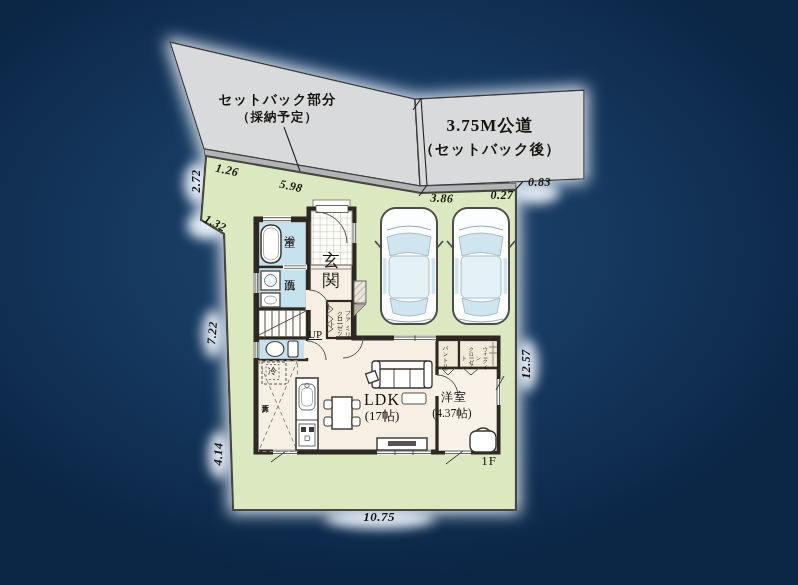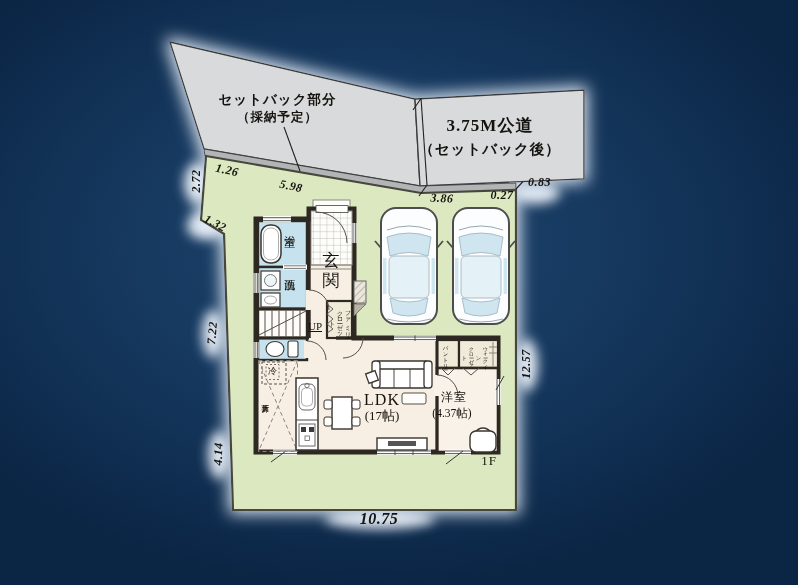--- a/index.html
+++ b/index.html
@@ -236,27 +236,27 @@
 <div class="lbl dim" style="left:210px;top:164px;width:34px;transform:rotate(12deg);">1.26</div>
 <div class="lbl dim" style="left:274px;top:180px;width:34px;transform:rotate(12deg);">5.98</div>
 <div class="lbl dim" style="left:180px;top:174px;width:34px;transform:rotate(-90deg);">2.72</div>
 <div class="lbl dim" style="left:198px;top:217px;width:34px;transform:rotate(27deg);">1.32</div>
 <div class="lbl dim" style="left:425px;top:192px;width:34px;transform:rotate(3deg);">3.86</div>
 <div class="lbl dim" style="left:487px;top:189px;width:30px;">0.27</div>
 <div class="lbl dim" style="left:521px;top:176px;width:30px;text-align:right;">0.83</div>
 <div class="lbl dim" style="left:505px;top:357px;width:44px;transform:rotate(-90deg);">12.57</div>
 <div class="lbl dim" style="left:196px;top:326px;width:34px;transform:rotate(-85deg);">7.22</div>
 <div class="lbl dim" style="left:202px;top:447px;width:34px;transform:rotate(-88deg);">4.14</div>
-<div class="lbl dim" style="left:356px;top:510px;width:46px;font-size:16px;">10.75</div>
+<div class="lbl dim" style="left:356px;top:510px;width:46px;font-size:13px;">10.75</div>
 
 <div class="lbl roomlbl" style="left:476px;top:454px;width:26px;font-size:13px;">1F</div>
 <div class="lbl roomlbl vtext" style="left:283px;top:227px;font-size:11px;">浴室</div>
 <div class="lbl roomlbl vtext" style="left:283px;top:270px;font-size:11px;">洗面</div>
 <div class="lbl roomlbl" style="left:316px;top:251px;width:32px;font-size:17px;letter-spacing:2px;">玄関</div>
-<div class="lbl" style="left:306px;top:320px;width:18px;font-size:11px;text-decoration:underline;">UP</div>
+<div class="lbl" style="left:306px;top:328px;width:18px;font-size:11px;text-decoration:underline;">UP</div>
 <div class="lbl vtext tiny" style="left:328px;top:303px;width:24px;height:34px;font-size:6.3px;line-height:8px;">ファミリー
 クローゼット</div>
 <div class="lbl" style="left:265px;top:366px;width:15px;font-size:9px;">冷</div>
 <div class="lbl vtext tiny" style="left:260px;top:399px;font-size:7.5px;">折下天井</div>
 <div class="lbl" style="left:342px;top:391px;width:80px;font-size:16px;letter-spacing:1px;">LDK</div>
 <div class="lbl" style="left:342px;top:409px;width:80px;font-size:13px;">(17帖)</div>
 <div class="lbl roomlbl" style="left:424px;top:391px;width:60px;font-size:12px;">洋室</div>
 <div class="lbl" style="left:422px;top:407px;width:60px;font-size:11.5px;">(4.37帖)</div>
 <div class="lbl vtext tiny" style="left:443px;top:342px;font-size:5.4px;line-height:6px;">パントリー</div>
 <div class="lbl vtext tiny" style="left:467px;top:341px;width:22px;height:27px;font-size:5.2px;line-height:7px;">ウォークイン

